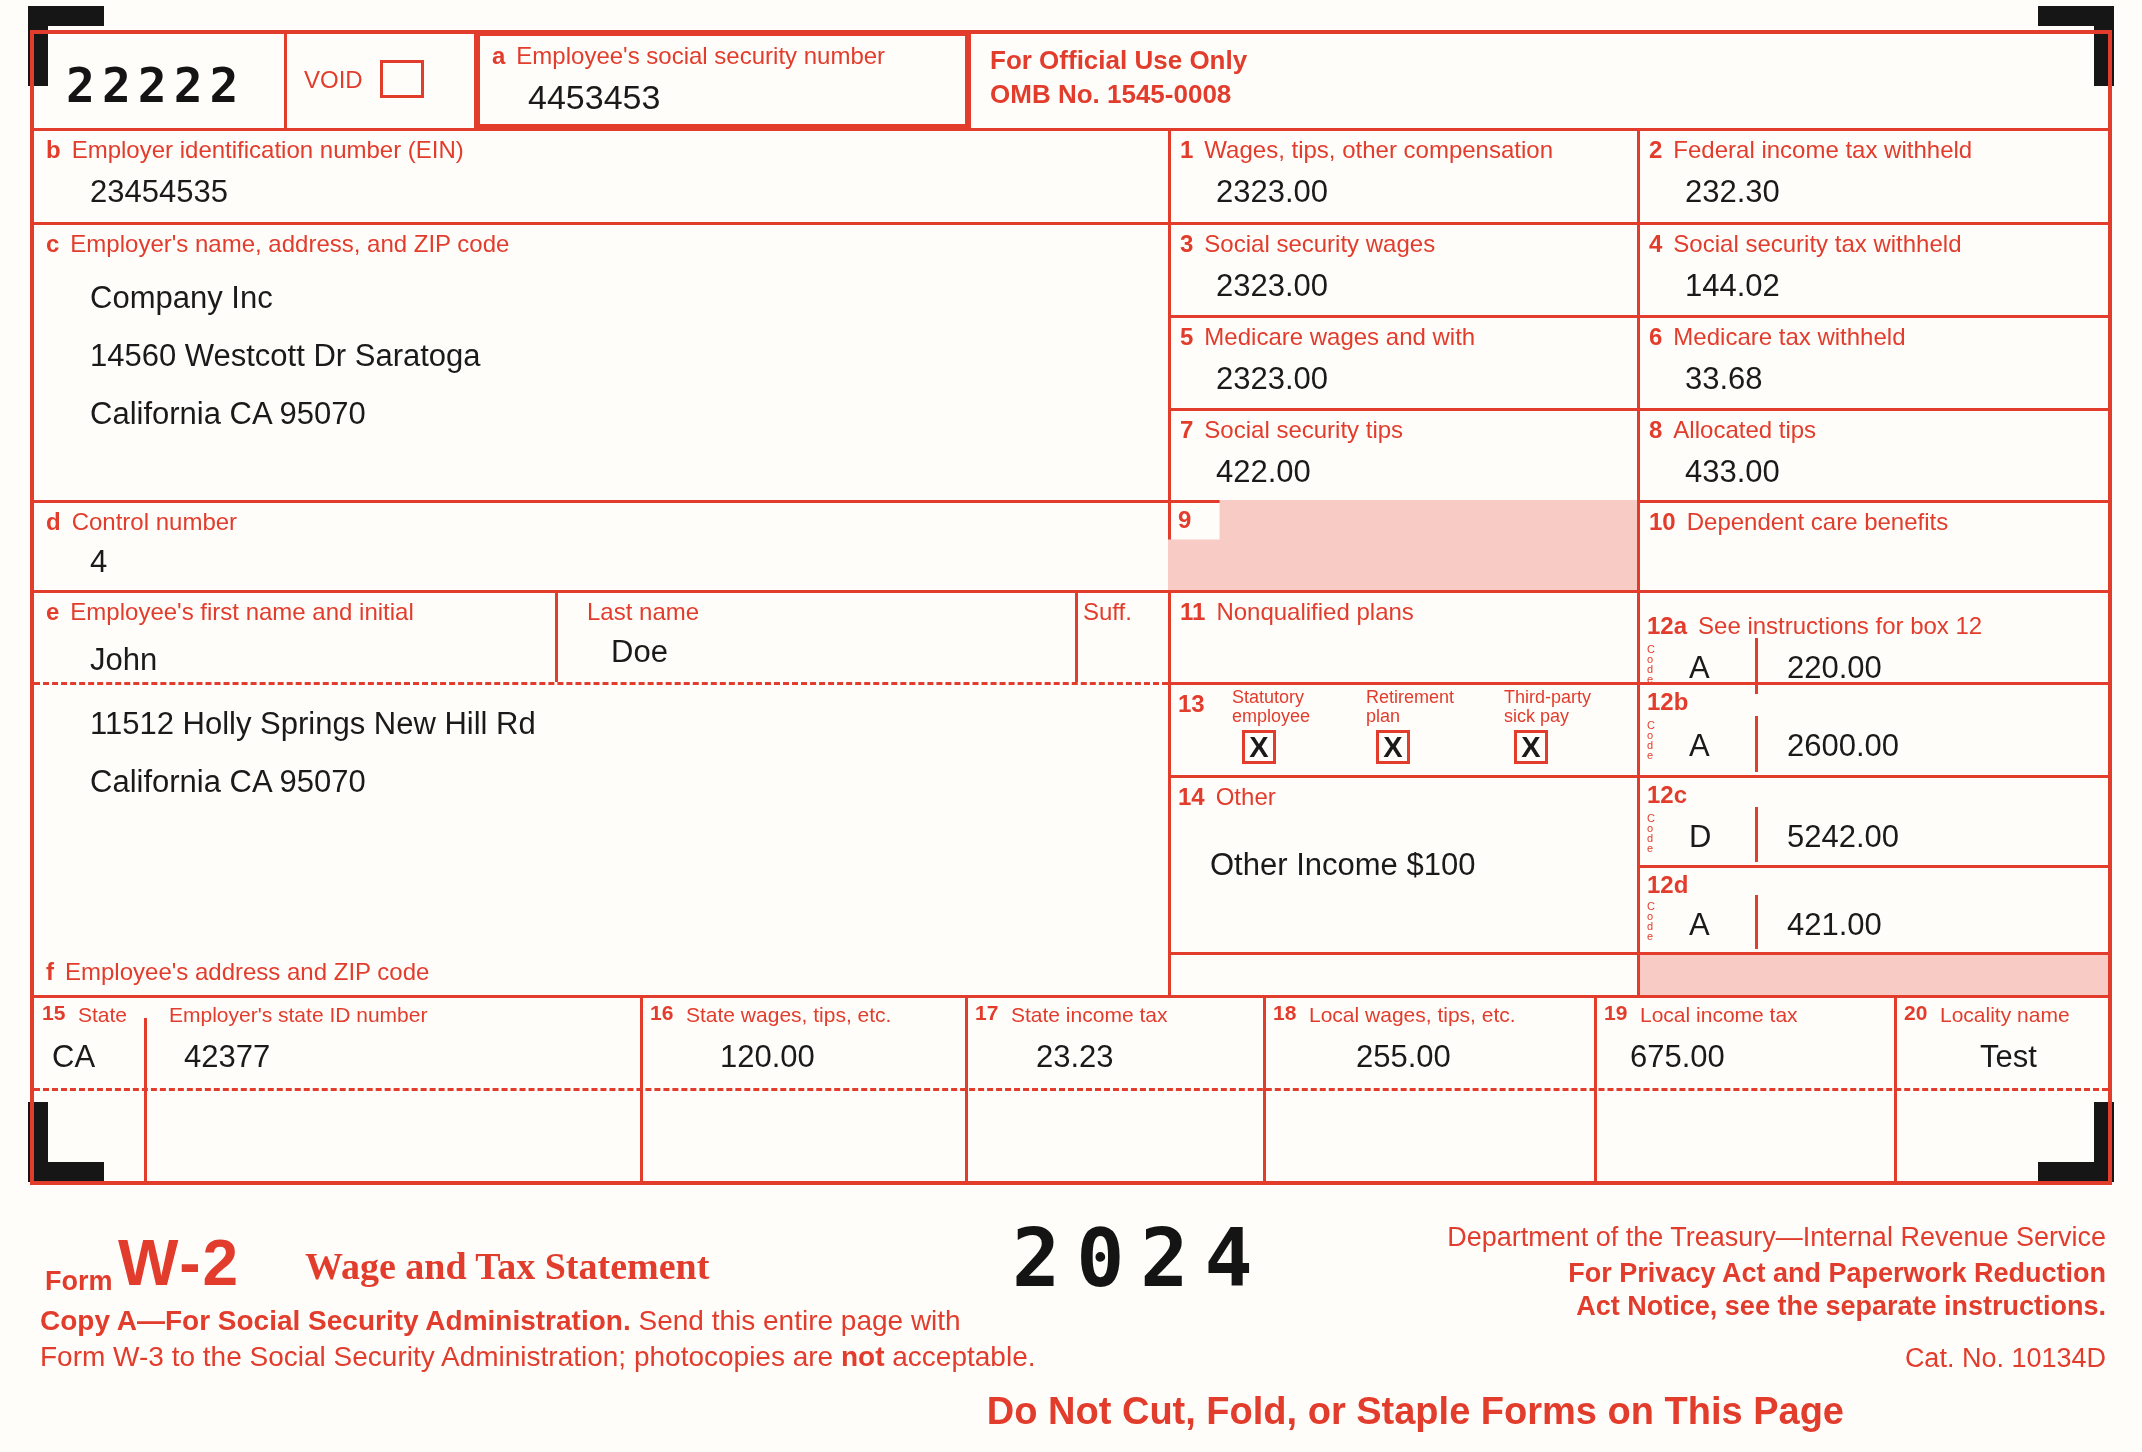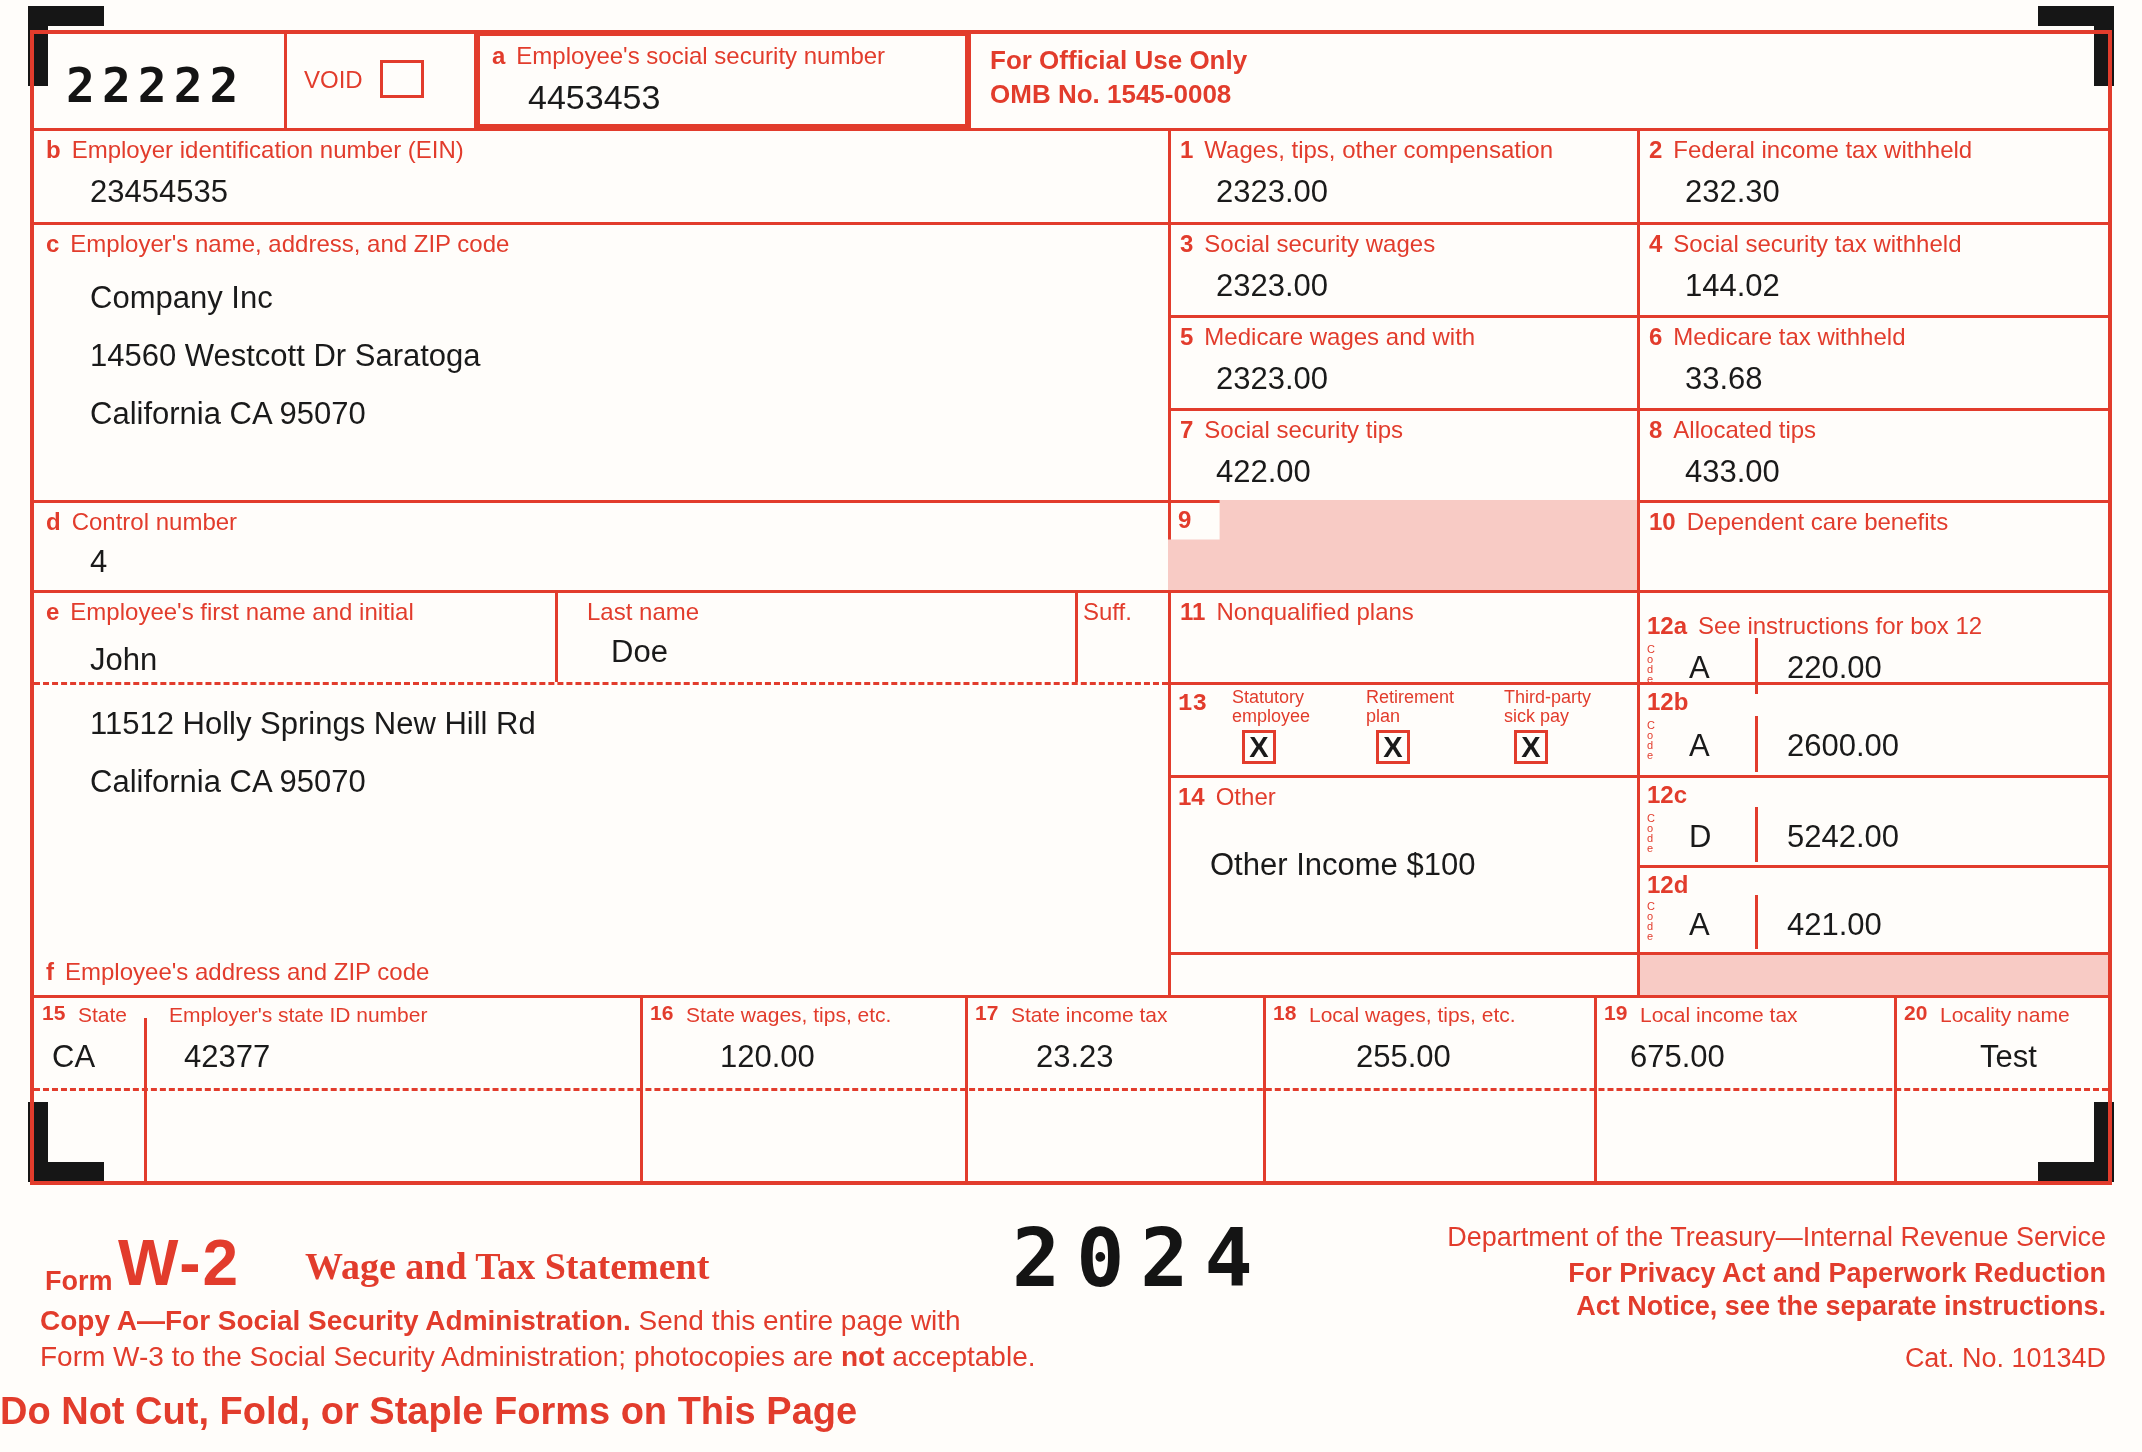--- a/index.html
+++ b/index.html
@@ -172,21 +172,21 @@
       <div class="vl" style="left:118px;top:32px;height:56px;"></div>
       <div class="val" style="left:150px;top:44px;">220.00</div>
     </div>
 
     <div class="cell" style="left:0;top:648px;width:1134px;height:270px;">
       <div class="val" style="left:56px;top:24px;">11512 Holly Springs New Hill Rd</div>
       <div class="val" style="left:56px;top:82px;">California CA 95070</div>
     </div>
 
     <div class="cell" style="left:1134px;top:648px;width:469px;height:93px;">
-      <div class="lbl" style="left:10px;top:8px;font-weight:700;font-family:Liberation Mono, monospace;">13</div>
+      <div class="lbl" style="left:10px;top:8px;font-weight:700;">13</div>
       <div class="lbl wrap" style="left:64px;top:6px;width:95px;">Statutory employee</div>
       <div class="lbl wrap" style="left:198px;top:6px;width:100px;">Retirement plan</div>
       <div class="lbl wrap" style="left:336px;top:6px;width:112px;">Third-party sick pay</div>
       <div class="chk" style="left:74px;top:48px;">
           <span>X</span>
         </div>
       <div class="chk" style="left:208px;top:48px;">
           <span>X</span>
         </div>
       <div class="chk" style="left:346px;top:48px;">
@@ -276,14 +276,14 @@
   <div class="mono" style="position:absolute;left:1012px;top:1212px;font-size:80px;letter-spacing:16px;">2024</div>
 
   <div class="ftxt" style="right:36px;top:1258px;font-size:27px;font-weight:700;text-align:right;">For Privacy Act and Paperwork Reduction</div>
   <div class="ftxt" style="right:36px;top:1222px;font-size:27px;text-align:right;">Department of the Treasury—Internal Revenue Service</div>
   <div class="ftxt" style="right:36px;top:1291px;font-size:27px;font-weight:700;text-align:right;">Act Notice, see the separate instructions.</div>
   <div class="ftxt" style="right:36px;top:1343px;font-size:27px;text-align:right;">Cat. No. 10134D</div>
 
   <div class="ftxt" style="left:40px;top:1305px;font-size:28px;"><span style="font-weight:700;">Copy A—For Social Security Administration.</span><span> Send this entire page with</span></div>
   <div class="ftxt" style="left:40px;top:1341px;font-size:28px;"><span>Form W-3 to the Social Security Administration; photocopies are </span><span style="font-weight:700;">not</span><span> acceptable.</span></div>
 
-  <div class="ftxt" style="left:0;top:1390px;width:1844px;text-align:left;font-size:38px;font-weight:700;">Do Not Cut, Fold, or Staple Forms on This Page</div>
+  <div class="ftxt" style="left:0;top:1390px;width:1844px;text-align:right;font-size:38px;font-weight:700;">Do Not Cut, Fold, or Staple Forms on This Page</div>
 </div>
 
 </body></html>

